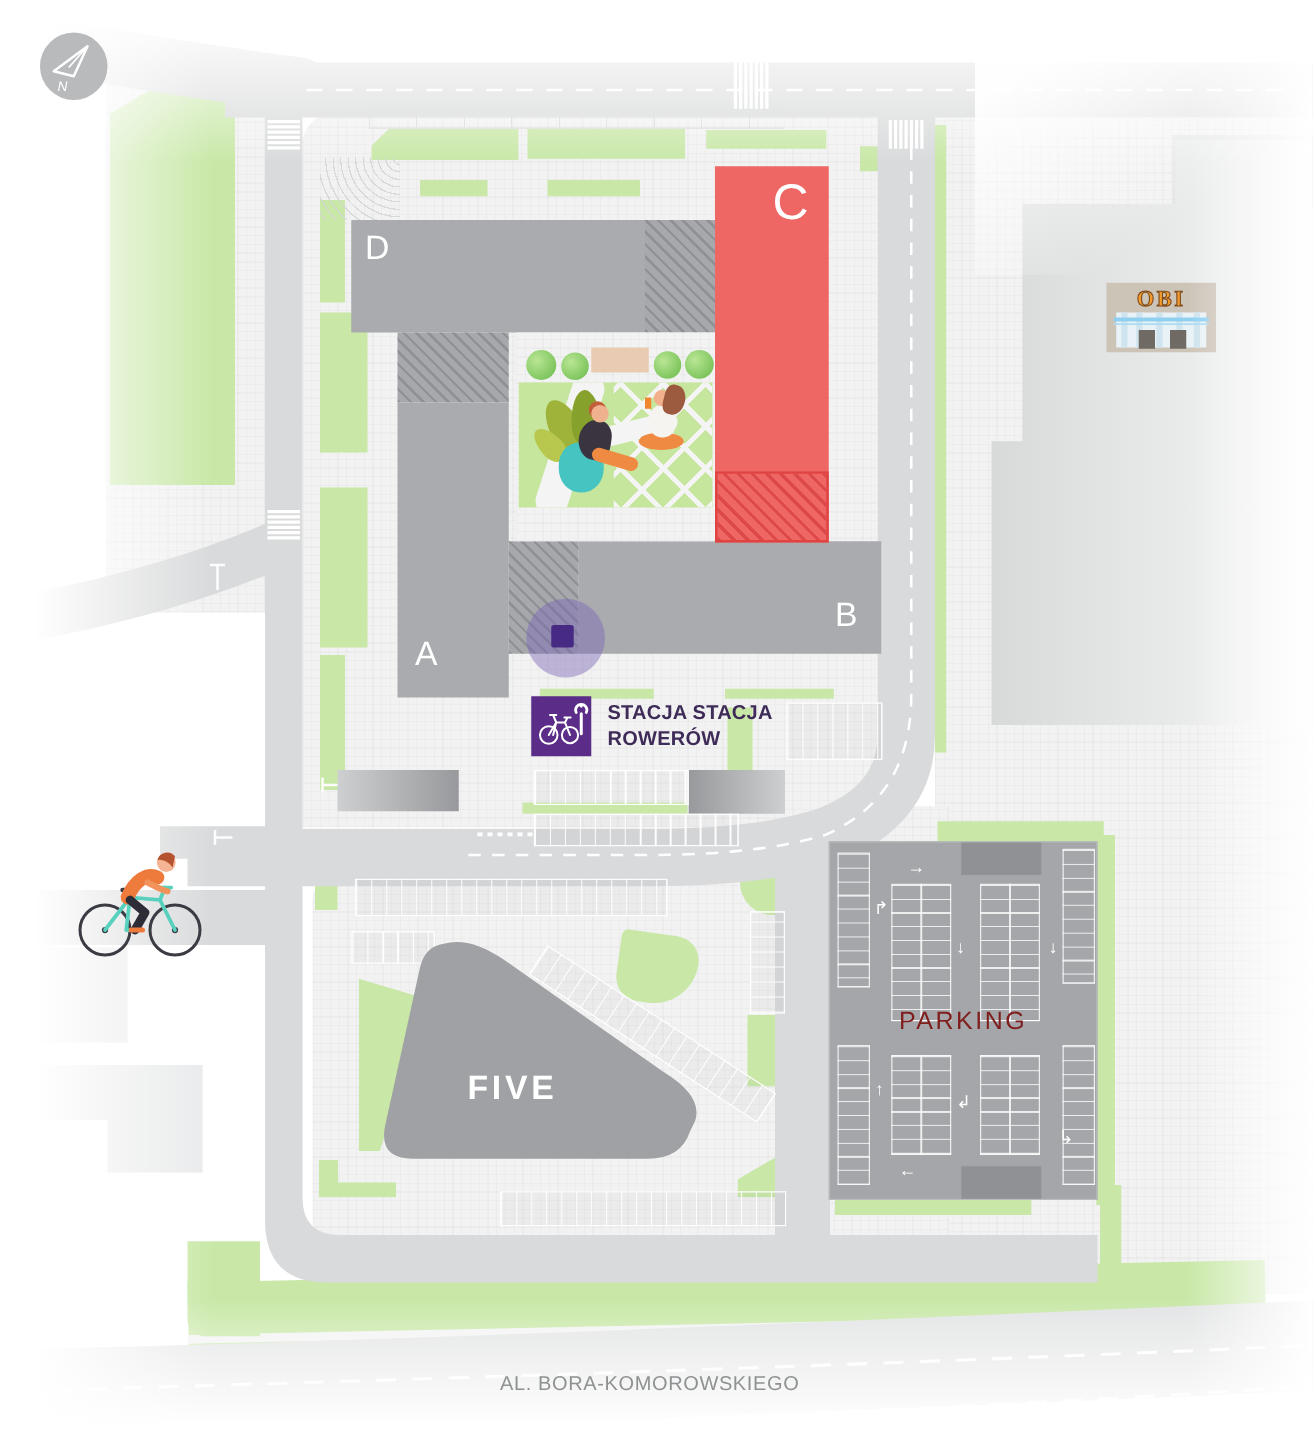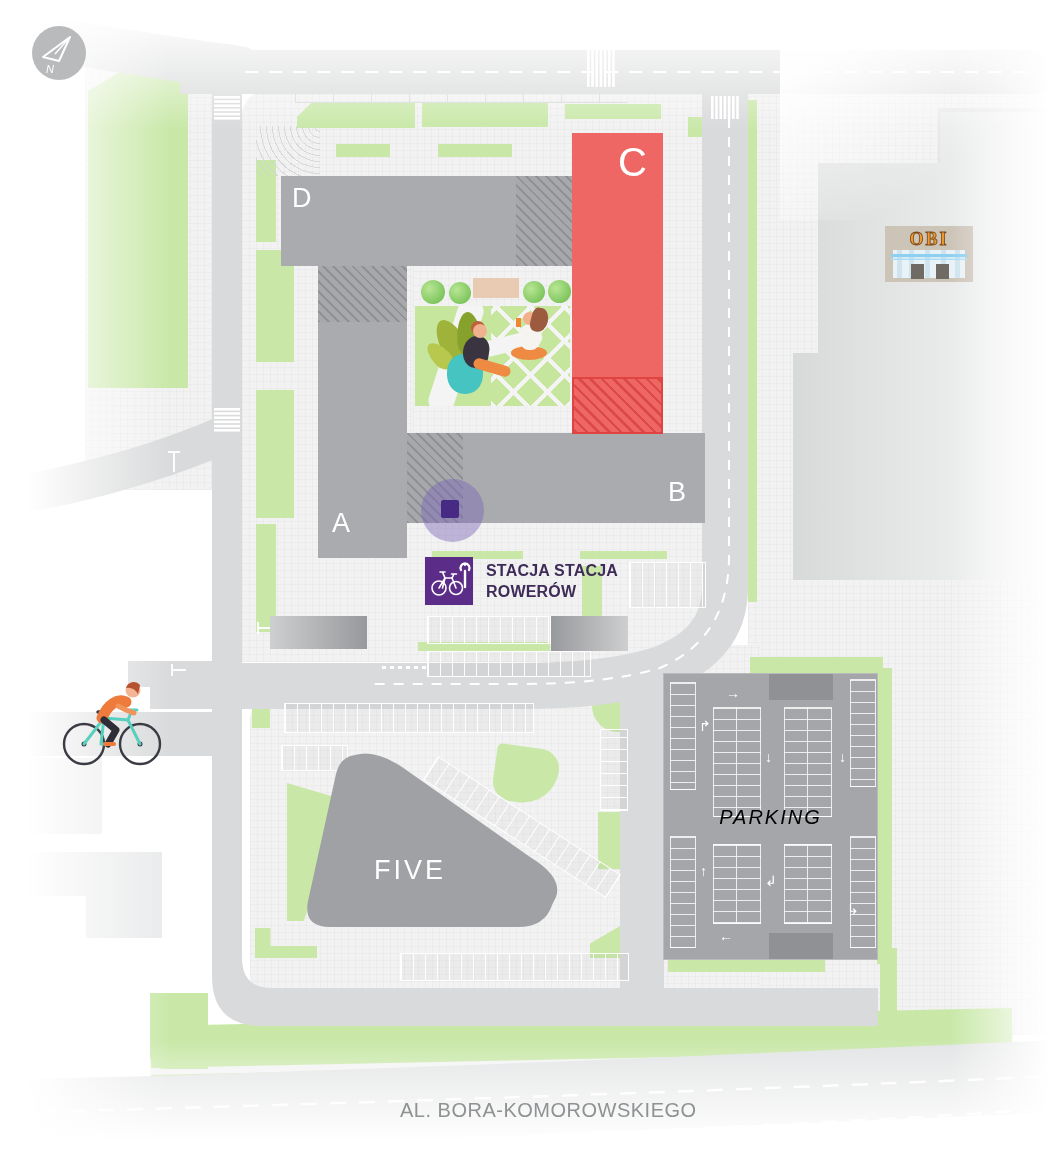--- a/index.html
+++ b/index.html
@@ -215,42 +215,42 @@
   <div style="position:absolute;left:98px;top:80px;width:36px;height:14px;background:#ef8a43;border-radius:50%;"></div>
   <div style="position:absolute;left:106px;top:58px;width:22px;height:26px;background:#f6f4f1;border-radius:46%;"></div>
   <div style="position:absolute;left:110px;top:46px;width:13px;height:13px;background:#f2b08c;border-radius:50%;"></div>
   <div style="position:absolute;left:118px;top:42px;width:17px;height:24px;background:#9c5b3f;border-radius:40% 60% 60% 40%;transform:rotate(14deg);"></div>
   <div style="position:absolute;left:103px;top:52px;width:5px;height:9px;background:#f0872e;"></div>
 </div>
 
 <svg class="abs" width="330" height="200" viewBox="0 0 330 200" style="left:290px;top:745px;">
   <path d="M65,10 Q50,12 46,29 L18,156 Q13,182 40,182 L228,182 Q255,182 262,160 L266,152 Q273,132 240,112 L112,22 Q85,4 65,10 Z" fill="#9fa1a4"></path>
 </svg>
-<div class="bldg-label" style="left:335px;top:855px;width:150px;text-align:center;letter-spacing:3px;">FIVE</div>
+<div class="bldg-label" style="left:335px;top:855px;width:150px;text-align:center;letter-spacing:3px;font-weight:bold;">FIVE</div>
 
 <div class="abs" style="left:663px;top:673px;width:215px;height:287px;background:#a4a6a9;border:1px solid #b8babc;box-sizing:border-box;">
   <div style="position:absolute;left:105px;top:0;width:64px;height:26px;background:#8f9194;"></div>
   <div style="position:absolute;left:105px;top:259px;width:64px;height:26px;background:#8f9194;"></div>
   <div class="pk-col" style="left:6px;top:8px;width:26px;height:108px;"></div>
   <div class="pk-col" style="left:6px;top:162px;width:26px;height:112px;"></div>
   <div class="pk-pair" style="left:49px;top:33px;width:48px;height:110px;"></div>
   <div class="pk-pair" style="left:49px;top:170px;width:48px;height:80px;"></div>
   <div class="pk-pair" style="left:120px;top:33px;width:48px;height:110px;"></div>
   <div class="pk-pair" style="left:120px;top:170px;width:48px;height:80px;"></div>
   <div class="pk-col" style="left:186px;top:5px;width:26px;height:108px;"></div>
   <div class="pk-col" style="left:186px;top:162px;width:26px;height:112px;"></div>
   <div class="pk-arrow" style="left:62px;top:12px;">→</div>
   <div class="pk-arrow" style="left:35px;top:45px;">↱</div>
   <div class="pk-arrow" style="left:101px;top:76px;">↓</div>
   <div class="pk-arrow" style="left:175px;top:76px;">↓</div>
   <div class="pk-arrow" style="left:36px;top:190px;">↑</div>
   <div class="pk-arrow" style="left:101px;top:200px;">↲</div>
   <div class="pk-arrow" style="left:183px;top:228px;">↳</div>
   <div class="pk-arrow" style="left:55px;top:255px;">←</div>
-  <div style="position:absolute;left:0;top:132px;width:100%;text-align:center;color:#000000;font-size:20px;letter-spacing:2px;font-style:italic;">PARKING</div>
+  <div style="position:absolute;left:0;top:132px;width:100%;text-align:center;color:#7f1d1d;font-size:20px;letter-spacing:2px;">PARKING</div>
 </div>
 
 <div class="abs" style="left:421px;top:479px;width:63px;height:63px;border-radius:50%;background:rgba(124,101,184,.45);"></div>
 <div class="abs" style="left:441px;top:500px;width:18px;height:18px;background:#472a84;border-radius:2px;"></div>
 
 <div class="abs" style="left:425px;top:557px;width:48px;height:48px;background:#5b2d88;">
   <svg width="48" height="48" viewBox="0 0 48 48">
     <g stroke="#fff" fill="none" stroke-width="1.6" stroke-linecap="round">
       <circle cx="14" cy="31" r="7"></circle>
         <circle cx="31" cy="31" r="6.5"></circle>
@@ -304,13 +304,13 @@
     <path d="M42,44 h10" stroke="#3b3b44" stroke-width="3.5"></path>
     <path d="M46,50 C52,36 62,30 70,34" stroke="#ee7a3c" stroke-width="11"></path>
     <path d="M62,38 C68,41 73,44 78,45" stroke="#f2935c" stroke-width="5"></path>
     <path d="M48,52 L60,62 L52,76" stroke="#2e2d37" stroke-width="7" stroke-linejoin="round"></path>
     <path d="M49,76 h9" stroke="#ee7a3c" stroke-width="4"></path>
     <circle cx="77" cy="22" r="7.5" fill="#f5b493" stroke="none"></circle>
     <path d="M70,20 A8,8 0 0 1 84,17 L82,26 A12,12 0 0 0 70,20 Z" fill="#b55230" stroke="none"></path>
   </g>
 </svg>
 
-<div class="abs" style="left:400px;top:1099px;color:#8f9193;font-size:20px;letter-spacing:.5px;">AL. BORA-KOMOROWSKIEGO</div>
+<div class="abs" style="left:400px;top:1099px;color:#8f9193;font-size:16px;letter-spacing:.5px;">AL. BORA-KOMOROWSKIEGO</div>
 
 </body></html>

